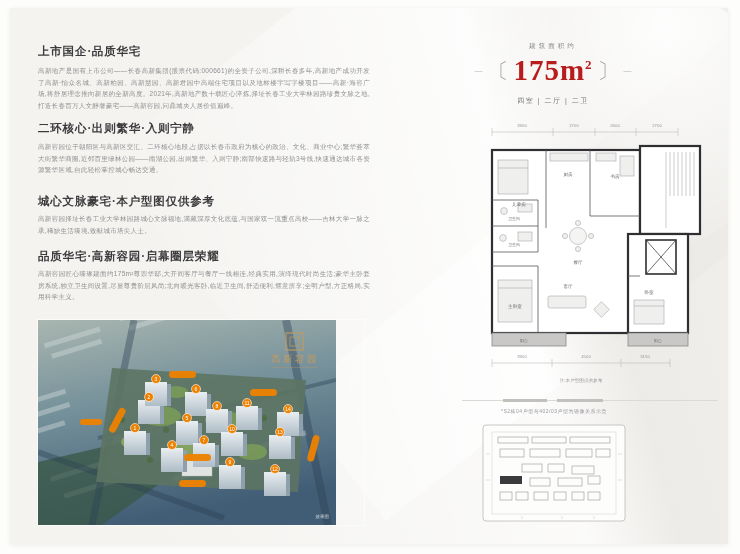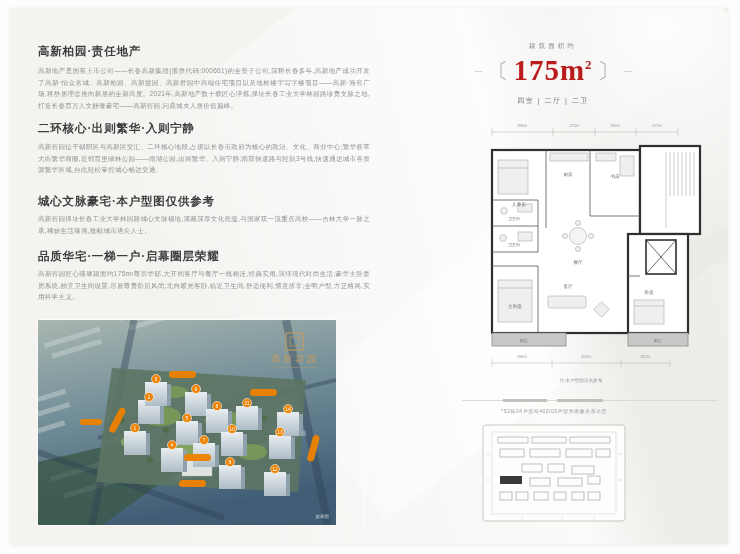--- a/index.html
+++ b/index.html
@@ -42,36 +42,36 @@
 <body>
 
 <div class="stage">
   <div class="page-bg">
     <div class="band band1"></div>
     <div class="band band2"></div>
     <div class="band band3"></div>
   </div>
 
   <div class="sec" style="top:44px;">
-    <div class="sec-title">高新柏园·责任地产</div>
+    <div class="sec-title">上市国企·品质华宅</div>
   </div>
   <div class="sec-body" style="top:65px;">高新地产是国有上市公司——长春高新集团(股票代码:000661)的全资子公司,深耕长春多年,高新地产成功开发了高新·怡众名城、高新柏园、高新慧园、高新君园中高端住宅项目以及地标楼宇写字楼项目——高新·海容广场,将舒居理念推向新居的全新高度。2021年,高新地产数十载匠心淬炼,择址长春工业大学林园路珍贵文脉之地,打造长春百万人文醇奢豪宅——高新容园,问鼎城央人居价值巅峰。</div>
 
   <div class="sec" style="top:121px;">
     <div class="sec-title">二环核心·出则繁华·入则宁静</div>
   </div>
   <div class="sec-body" style="top:141px;">高新容园位于朝阳区与高新区交汇、二环核心地段,占据以长春市政府为核心的政治、文化、商业中心;繁华荟萃大街繁华商圈,近邻百里绿林公园——南湖公园,出则繁华、入则宁静;南部快速路与轻轨3号线,快速通达城市各资源繁华区域,自此轻松掌控城心畅达交通。</div>
 
   <div class="sec" style="top:194px;">
     <div class="sec-title">城心文脉豪宅·本户型图仅供参考</div>
   </div>
   <div class="sec-body" style="top:213px;">高新容园择址长春工业大学林园路城心文脉福地,满藏深厚文化底蕴,与国家双一流重点高校——吉林大学一脉之承,稀缺生活臻境,致献城市塔尖人士。</div>
 
   <div class="sec" style="top:249px;">
-    <div class="sec-title">品质华宅·一梯一户·启幕圈层荣耀</div>
+    <div class="sec-title">品质华宅·高新容园·启幕圈层荣耀</div>
   </div>
   <div class="sec-body" style="top:268px;">高新容园匠心臻琢建面约175m²尊崇华邸,大开间客厅与餐厅一线相连,经典实用,演绎现代时尚生活;豪华主卧套房系统,独立卫生间设置,尽显尊贵阶层风尚;北向暖光客卧,临近卫生间,舒适便利,惬意所享;全明户型,方正格局,实用科学主义。</div>
 
   <div class="aerial">
     <svg width="298" height="205" viewBox="0 0 298 205">
       <defs>
         <linearGradient id="gbase" x1="0" y1="0" x2="0.25" y2="1">
           <stop offset="0" stop-color="#a9b6b0"></stop>
           <stop offset="0.45" stop-color="#74909a"></stop>
           <stop offset="1" stop-color="#415d76"></stop>

